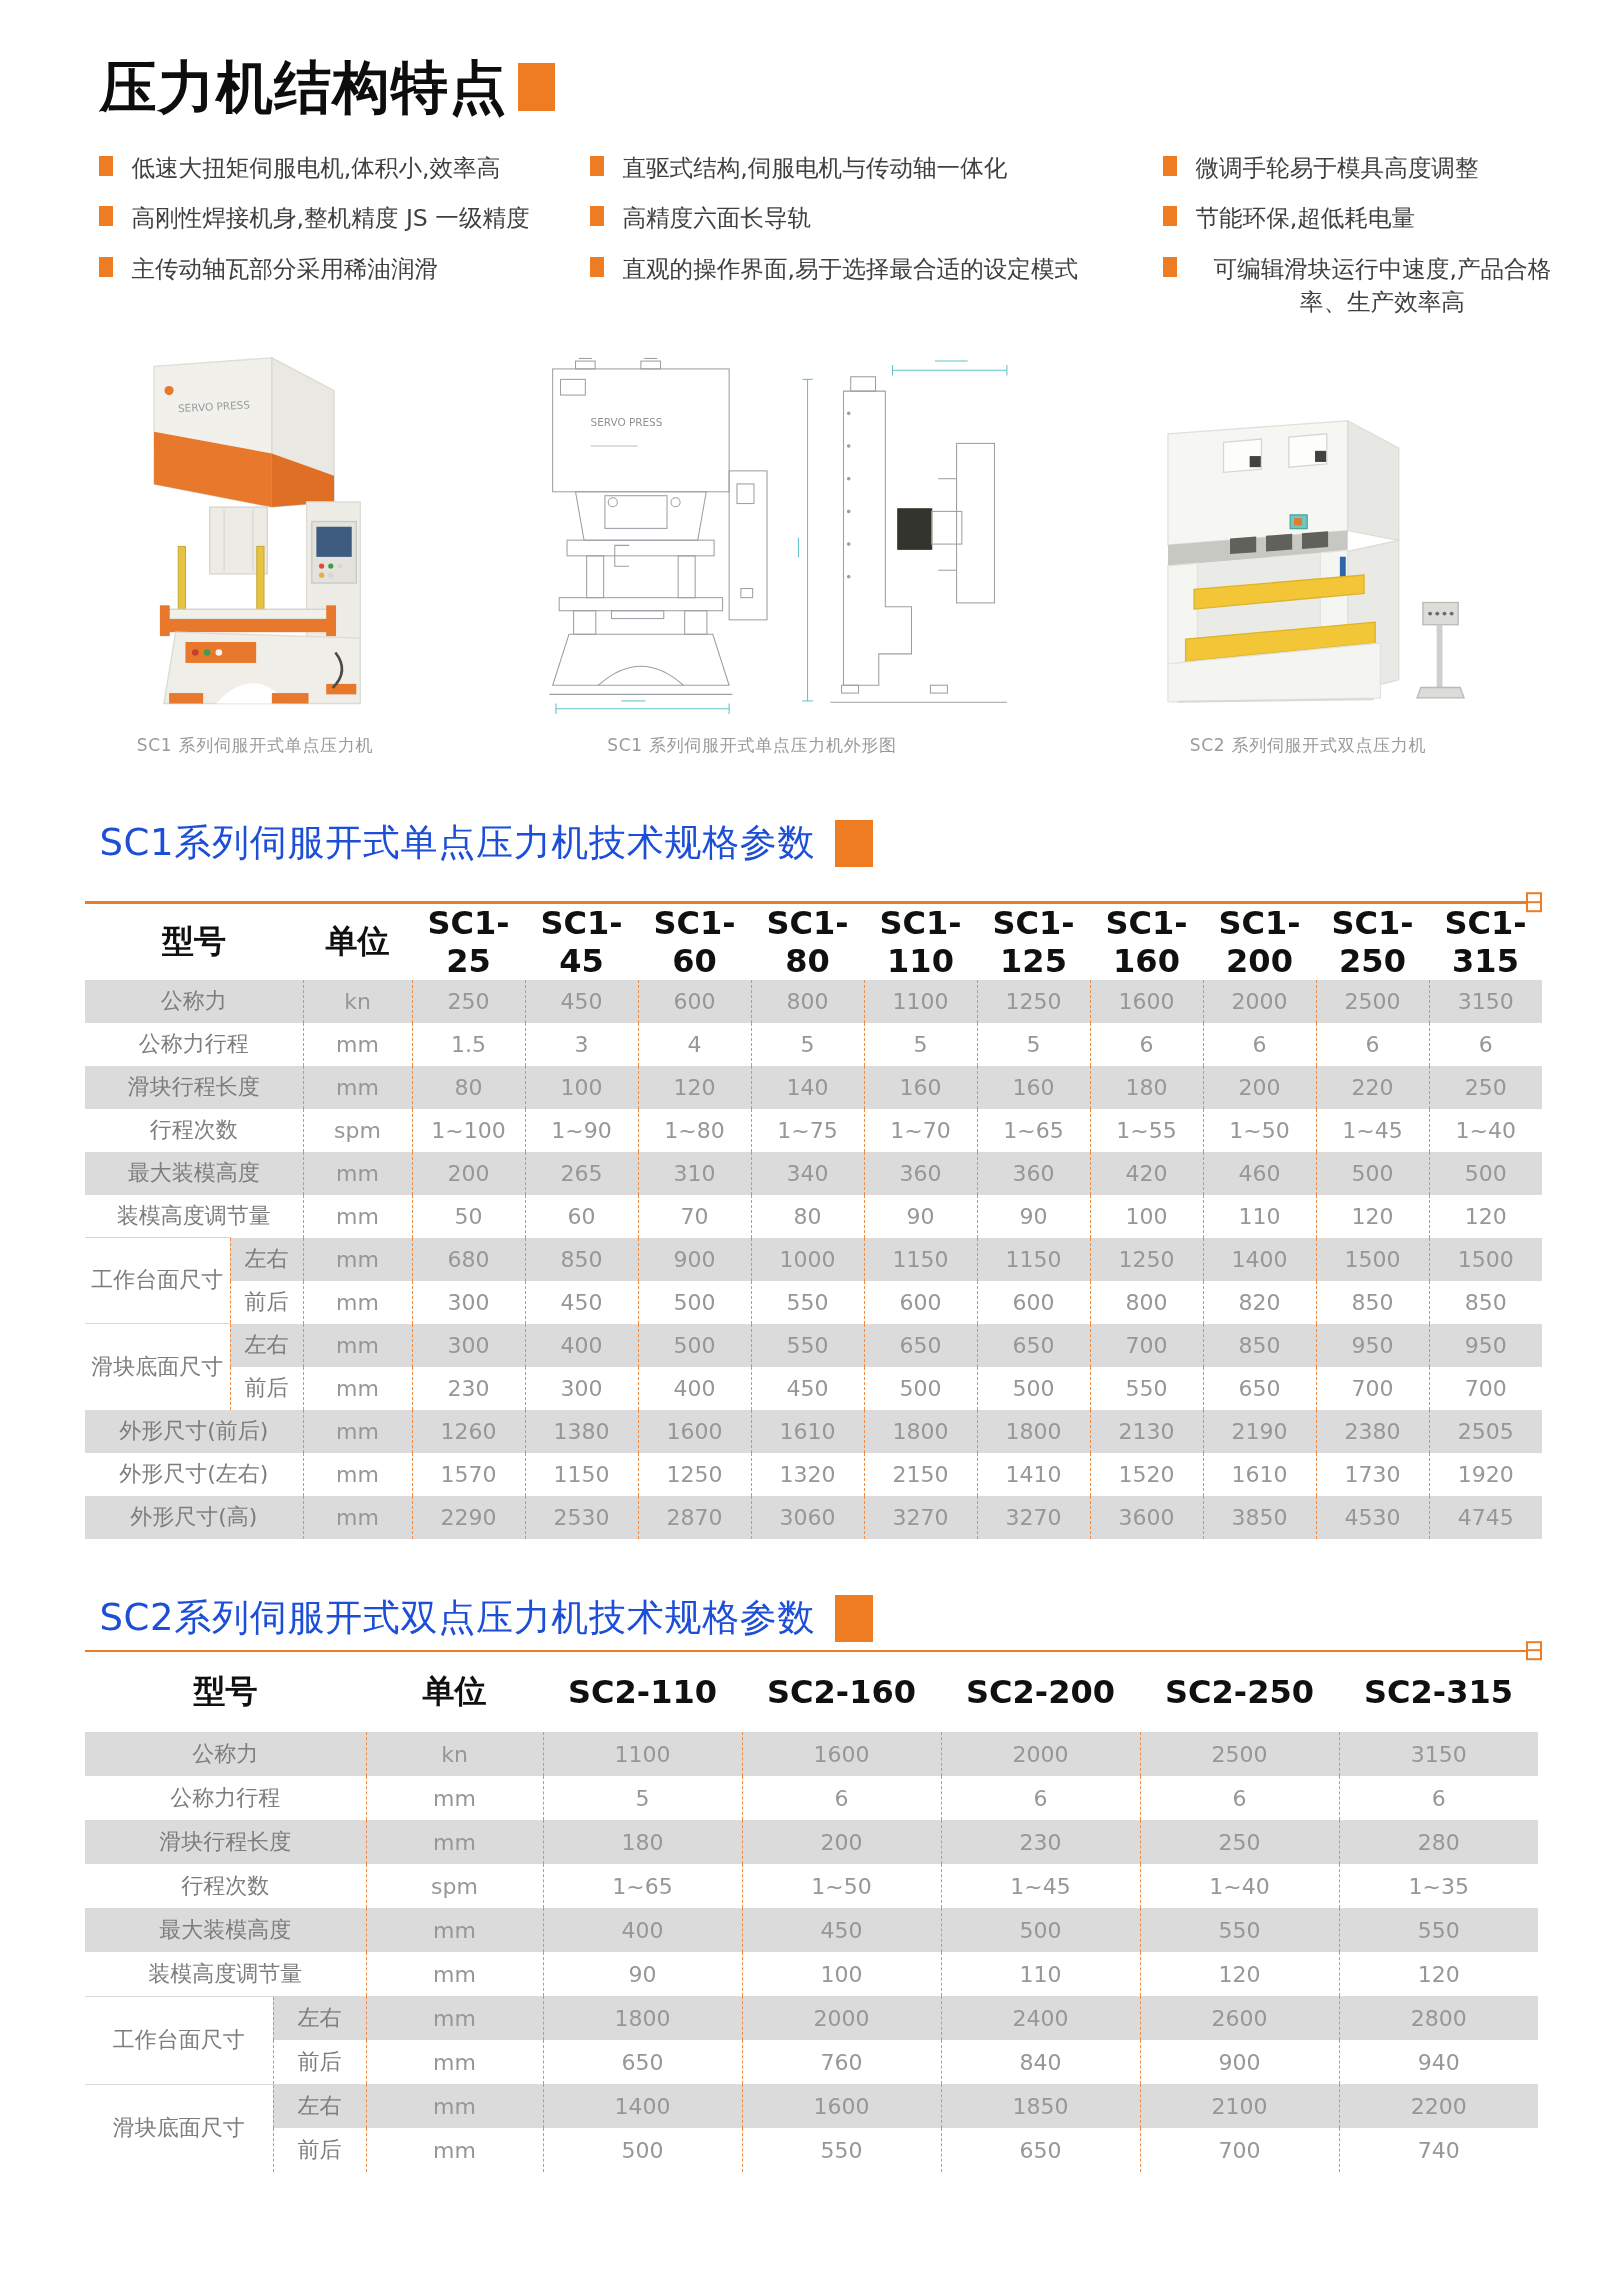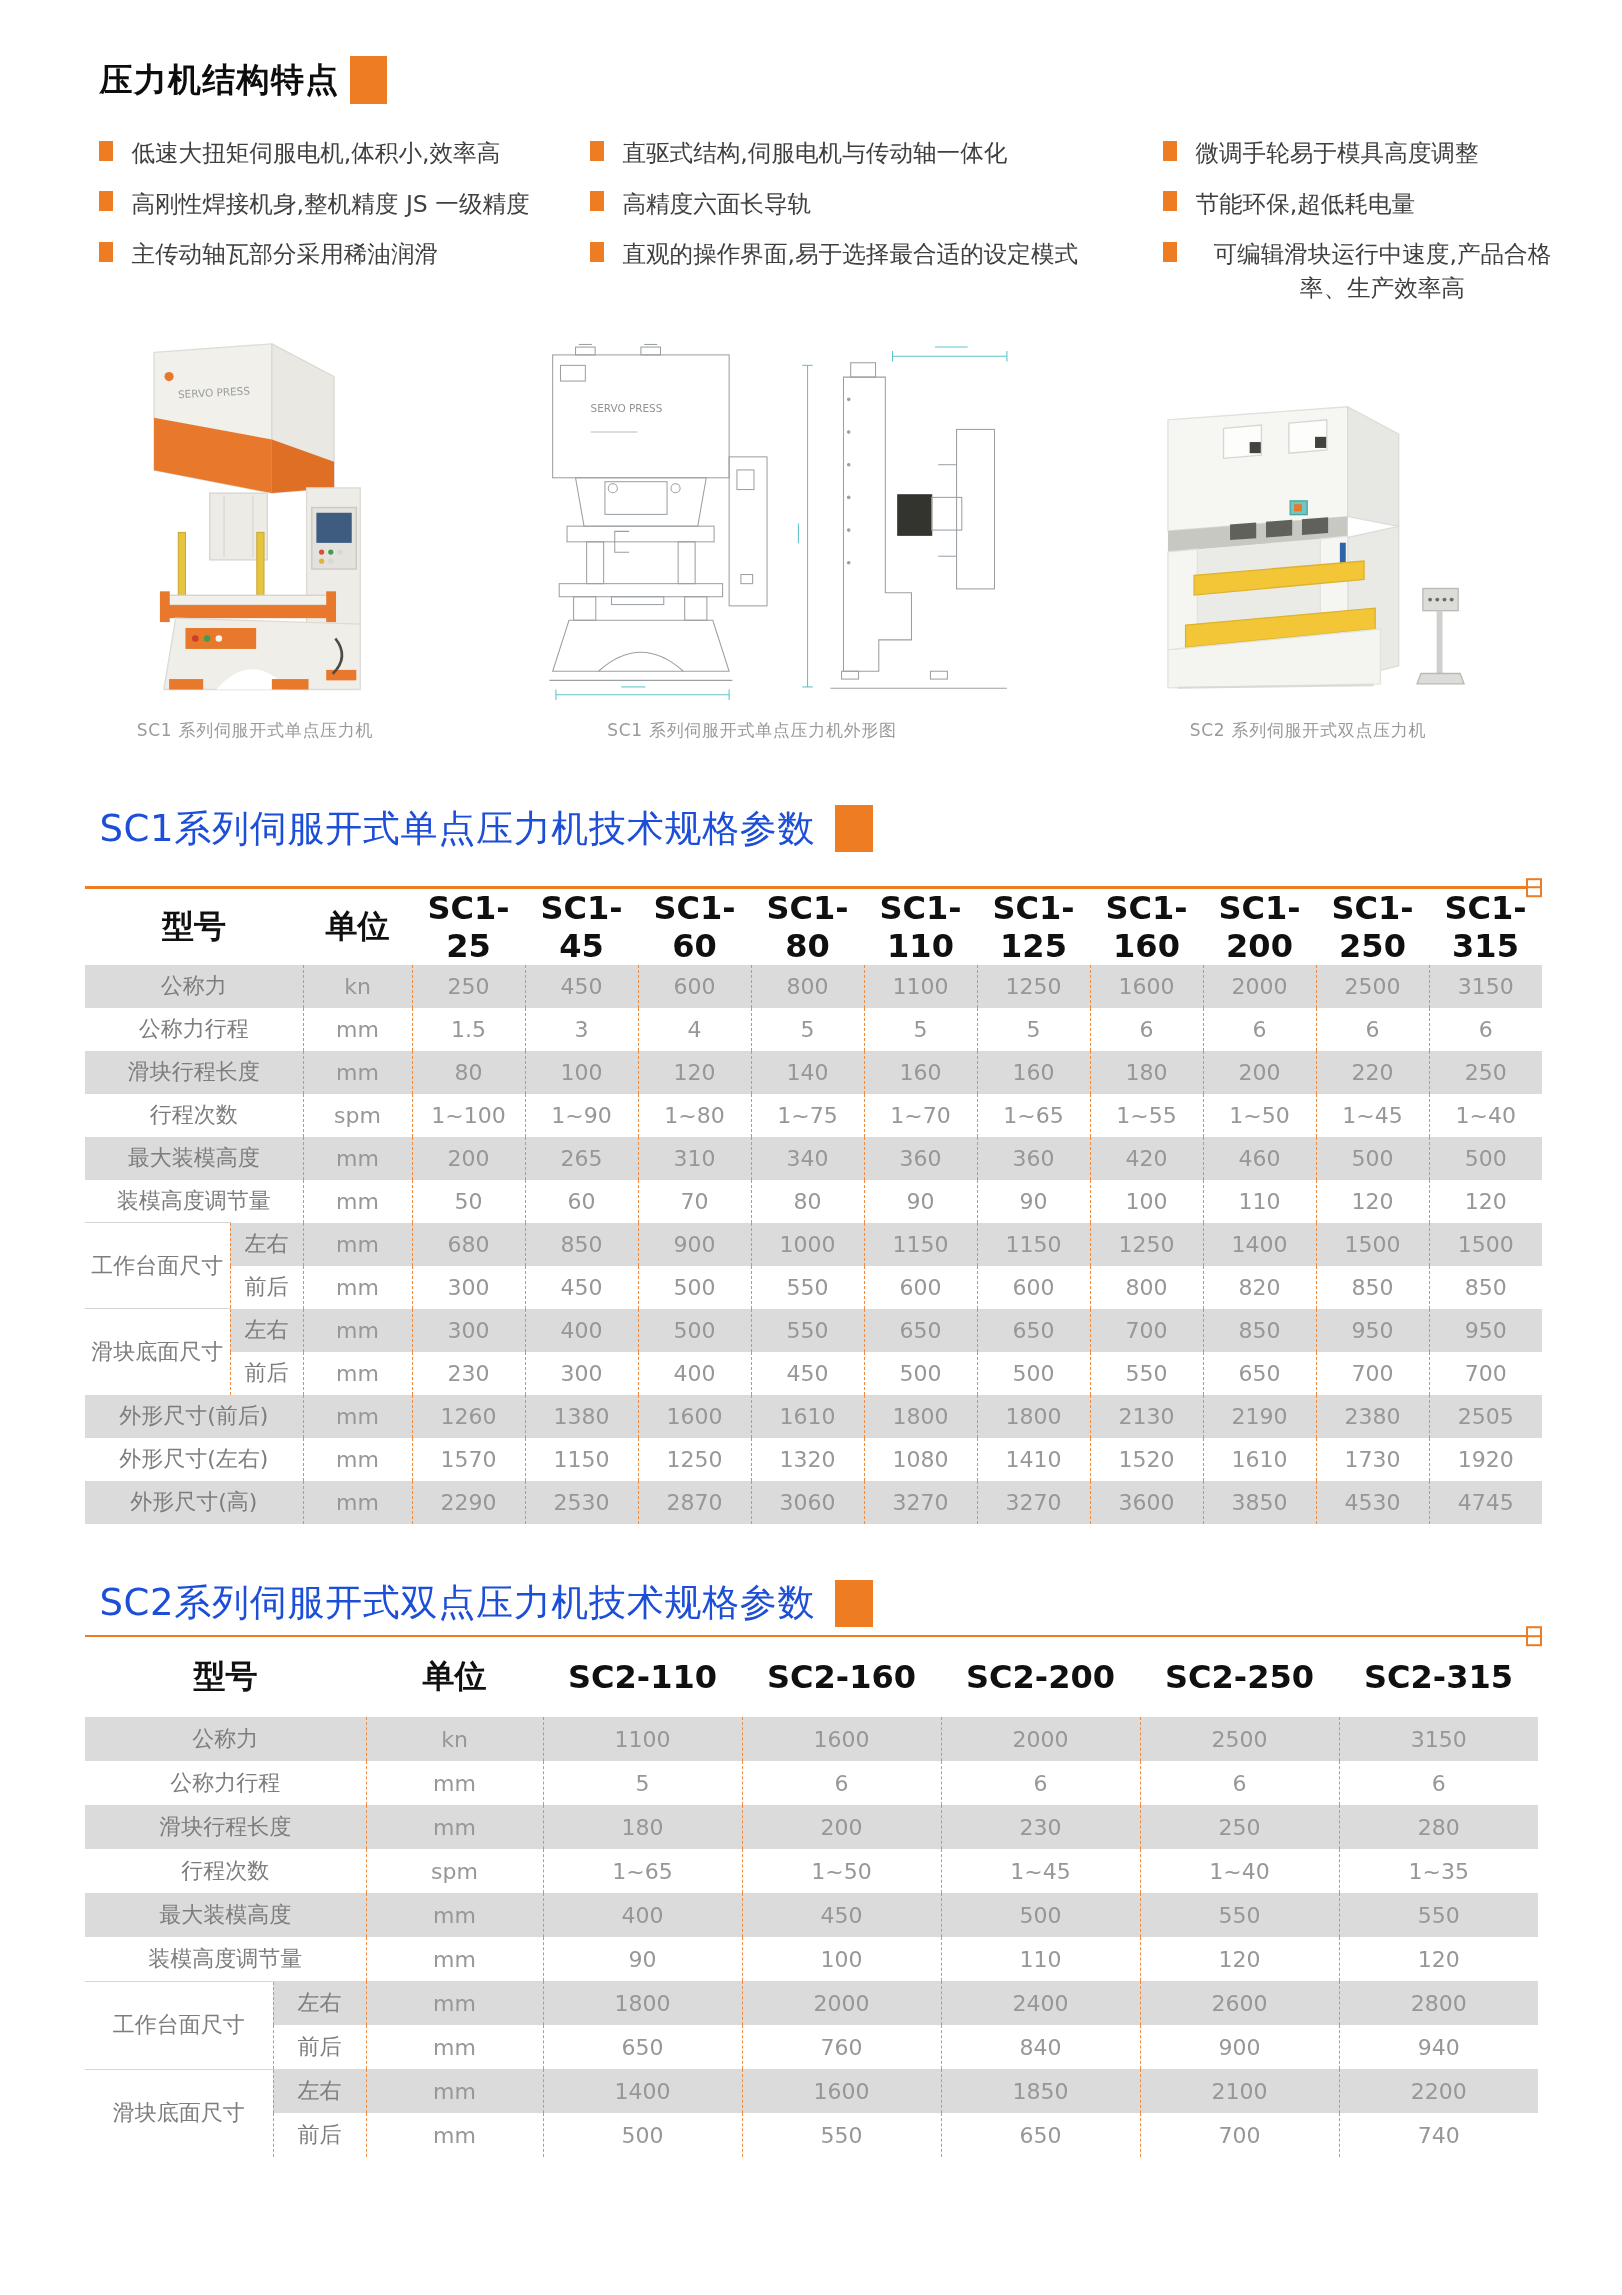--- a/index.html
+++ b/index.html
@@ -13,21 +13,21 @@
     --bullet:#3f3f3f;
   }
   *{box-sizing:border-box;margin:0;padding:0;}
   html,body{background:#ffffff;}
   body{font-family:"DejaVu Sans","Liberation Sans",sans-serif;color:var(--ink);}
   .page{position:relative;width:1623px;height:2295px;background:#fff;overflow:hidden;}
   .content{padding:0 85px;}
 
   
   .h1-row{display:flex;align-items:center;margin-top:56px;padding-left:14.4px;}
-  .h1-row h1{font-size:33px;font-weight:700;letter-spacing:1.3px;color:#0d0d0d;line-height:1.1;}
+  .h1-row h1{font-size:57px;font-weight:700;letter-spacing:1.3px;color:#0d0d0d;line-height:1.1;}
   .sq-big{width:37px;height:48px;background:var(--accent);margin-left:10.5px;flex:0 0 auto;}
   .h2-row{display:flex;align-items:center;padding-left:14.4px;}
   .h2-row h2{font-size:37px;font-weight:400;letter-spacing:0.7px;color:#1d4ed8;line-height:1.1;}
   .sq-mid{width:38px;height:47px;background:var(--accent);margin-left:19.6px;flex:0 0 auto;}
 
   
   .features{display:grid;grid-template-columns:491px 573px 406px;margin-top:33px;padding-left:14.4px;text-align:center;}
   .feat-item{display:flex;align-items:flex-start;margin-bottom:17px;min-height:33px;}
   .feat-sq{width:13.7px;height:20px;background:var(--accent);margin-top:3.9px;margin-right:18.3px;flex:0 0 auto;}
   .feat-txt{font-size:23.6px;line-height:1.42;color:var(--bullet);font-weight:500;}
@@ -493,21 +493,21 @@
               <td class="val c-sep">2380</td>
               <td class="val c-sep">2505</td>
             </tr>
             <tr>
               <td class="label" colspan="2">外形尺寸(左右)</td>
               <td class="unit c-sep">mm</td>
               <td class="val c-sep">1570</td>
               <td class="val c-sep">1150</td>
               <td class="val c-sep">1250</td>
               <td class="val c-sep">1320</td>
-              <td class="val c-sep">1080</td>
+              <td class="val c-sep">2150</td>
               <td class="val c-sep">1410</td>
               <td class="val c-sep">1520</td>
               <td class="val c-sep">1610</td>
               <td class="val c-sep">1730</td>
               <td class="val c-sep">1920</td>
             </tr>
             <tr class="shade">
               <td class="label" colspan="2">外形尺寸(高)</td>
               <td class="unit c-sep">mm</td>
               <td class="val c-sep">2290</td>

